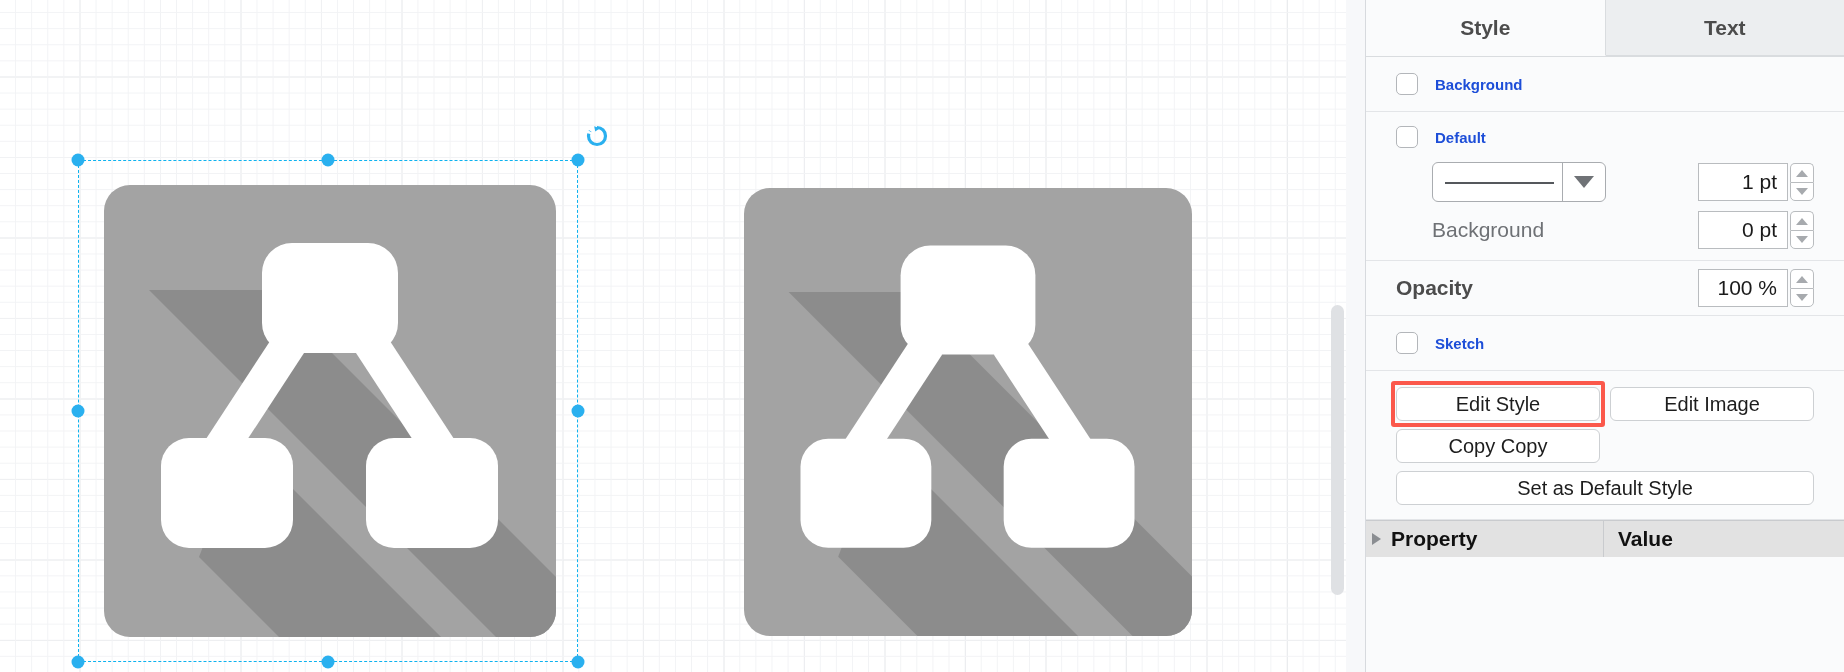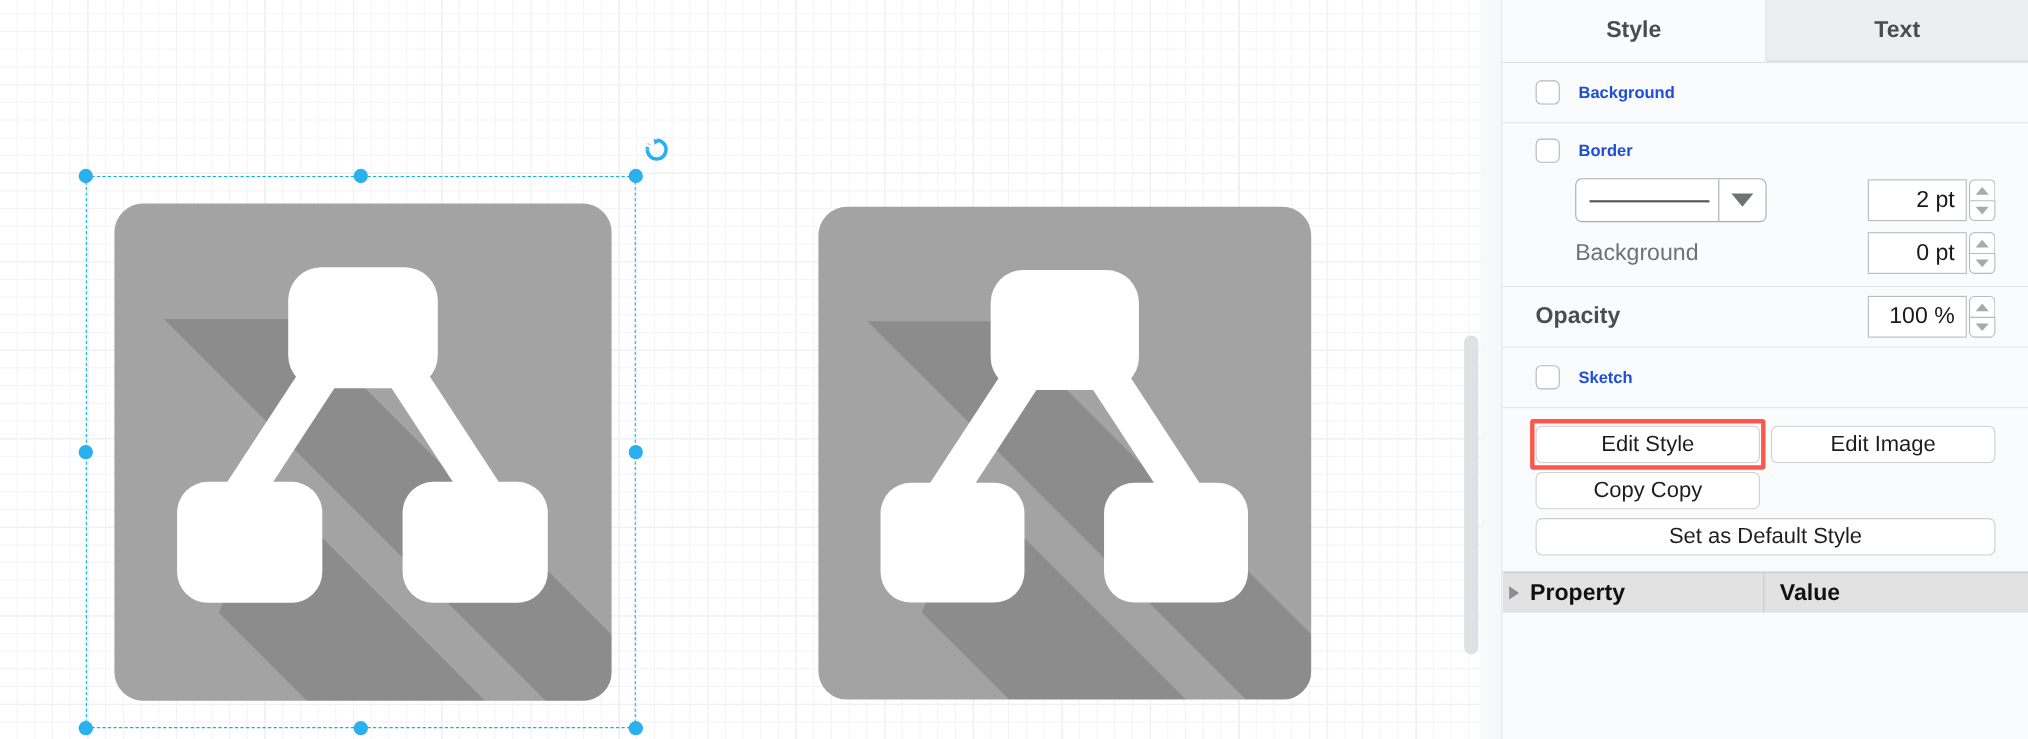--- a/index.html
+++ b/index.html
@@ -425,32 +425,32 @@
     <div class="section">
       <div class="row">
         <div class="chk"></div>
         <div class="chk-label">Background</div>
       </div>
     </div>
 
     <div class="section">
       <div class="row" style="min-height:50px;">
         <div class="chk"></div>
-        <div class="chk-label">Border</div>
+        <div class="chk-label">Default</div>
       </div>
 
       <div class="border-ctl">
         <div class="linestyle">
           <div class="preview"></div>
           <div class="drop">
             <span class="caret-down"></span>
           </div>
         </div>
         <div class="spacer"></div>
-        <div class="numfield">2 pt</div>
+        <div class="numfield">1 pt</div>
         <div class="spin">
           <div class="sb up">
               <span class="tri-up"></span>
             </div>
           <div class="sb dn">
               <span class="tri-dn"></span>
             </div>
         </div>
       </div>
 

